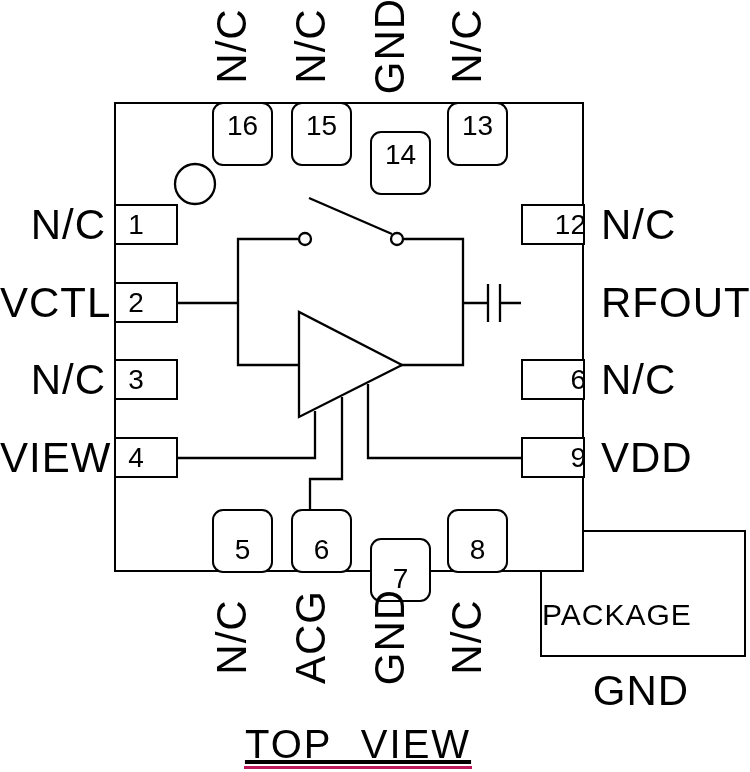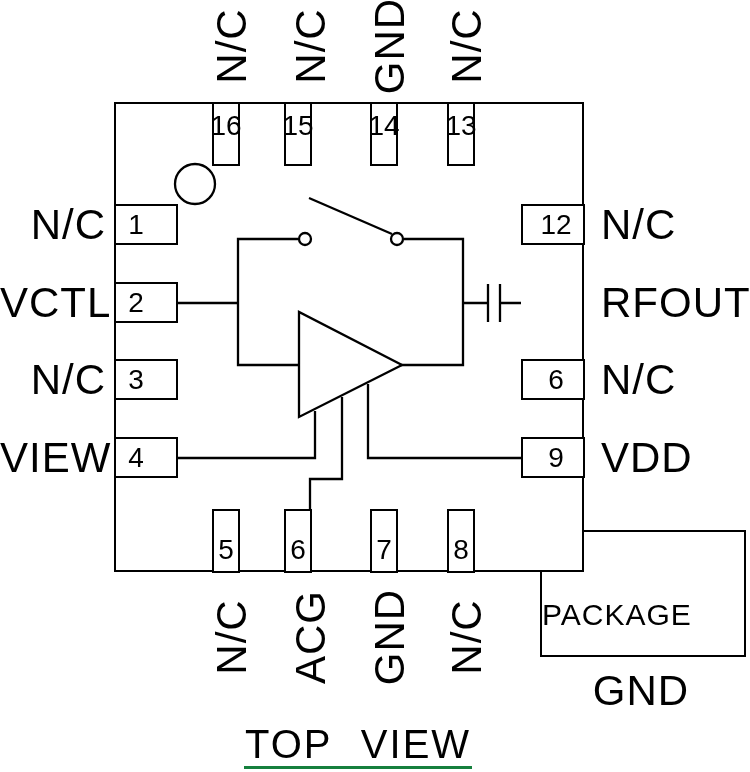--- a/index.html
+++ b/index.html
@@ -18,29 +18,29 @@
   .package{
     position:absolute;left:114px;top:102px;width:466px;height:466px;
     border:2.4px solid #000;background:#fff;z-index:2;
   }
   
   .pad{
     position:absolute;border:2.4px solid #000;background:#fff;z-index:3;
     box-sizing:border-box;display:flex;align-items:center;justify-content:center;
     font-size:28px;
   }
-  .pad.t,.pad.b{width:28px;height:64px;}
+  .pad.t,.pad.b{width:61px;height:64px;border-radius:11px;}
   .pad.l,.pad.r{width:64px;height:41px;}
   .pad.t{top:102px;}   .pad.b{top:509px;}
-  .pad.l{left:114px;}  .pad.r{left:521px;}
+  .pad.l{left:114px;}  .pad.r{left:521px;justify-content:flex-end;}
   .pad.t .num{transform:translateY(-8px);}
   .pad.b .num{transform:translateY(9px);}
   .pad.l .num{transform:translateX(-10px);}
   .pad.r .num{transform:translateX(3px);}
-  .c1{left:212px;} .c2{left:284px;text-align:center;} .c3{left:370px;} .c4{left:447px;}
+  .c1{left:212px;} .c2{left:291px;text-align:center;} .c3{left:370px;margin-top:29px;} .c4{left:447px;}
   .r1{top:204px;}  .r2{top:282px;}  .r3{top:359px;}  .r4{top:437px;}
   
   #schematic{position:absolute;left:0;top:0;z-index:4;pointer-events:none;}
   
   .side-label{
     position:absolute;z-index:5;height:46px;line-height:46px;
     font-size:42px;letter-spacing:1px;white-space:nowrap;
   }
   .side-label.left{left:0;width:106px;text-align:right;}
   .side-label.right{left:601px;width:170px;text-align:left;}
@@ -48,21 +48,22 @@
     position:absolute;z-index:5;width:120px;height:46px;line-height:46px;
     font-size:42px;letter-spacing:1px;text-align:center;
     transform:rotate(-90deg);white-space:nowrap;
   }
   .vt{top:23px;} .vb{top:614px;}
   .vc1{left:172px;} .vc2{left:251px;} .vc3{left:330px;} .vc4{left:407px;}
   
   .caption{
     position:absolute;left:244px;top:722px;width:228px;height:44px;line-height:44px;
     z-index:5;font-size:40px;letter-spacing:2px;word-spacing:16px;text-align:center;
-    border-bottom:3px solid #15803d;
+    border-bottom:3px solid #be185d;
+    text-decoration:underline;
   }
   .gnd-base{
     position:absolute;left:561px;top:669px;width:160px;height:44px;line-height:44px;
     z-index:5;font-size:42px;text-align:center;letter-spacing:1px;
   }
 </style>
 </head>
 <body>
 
 <div id="stage">

